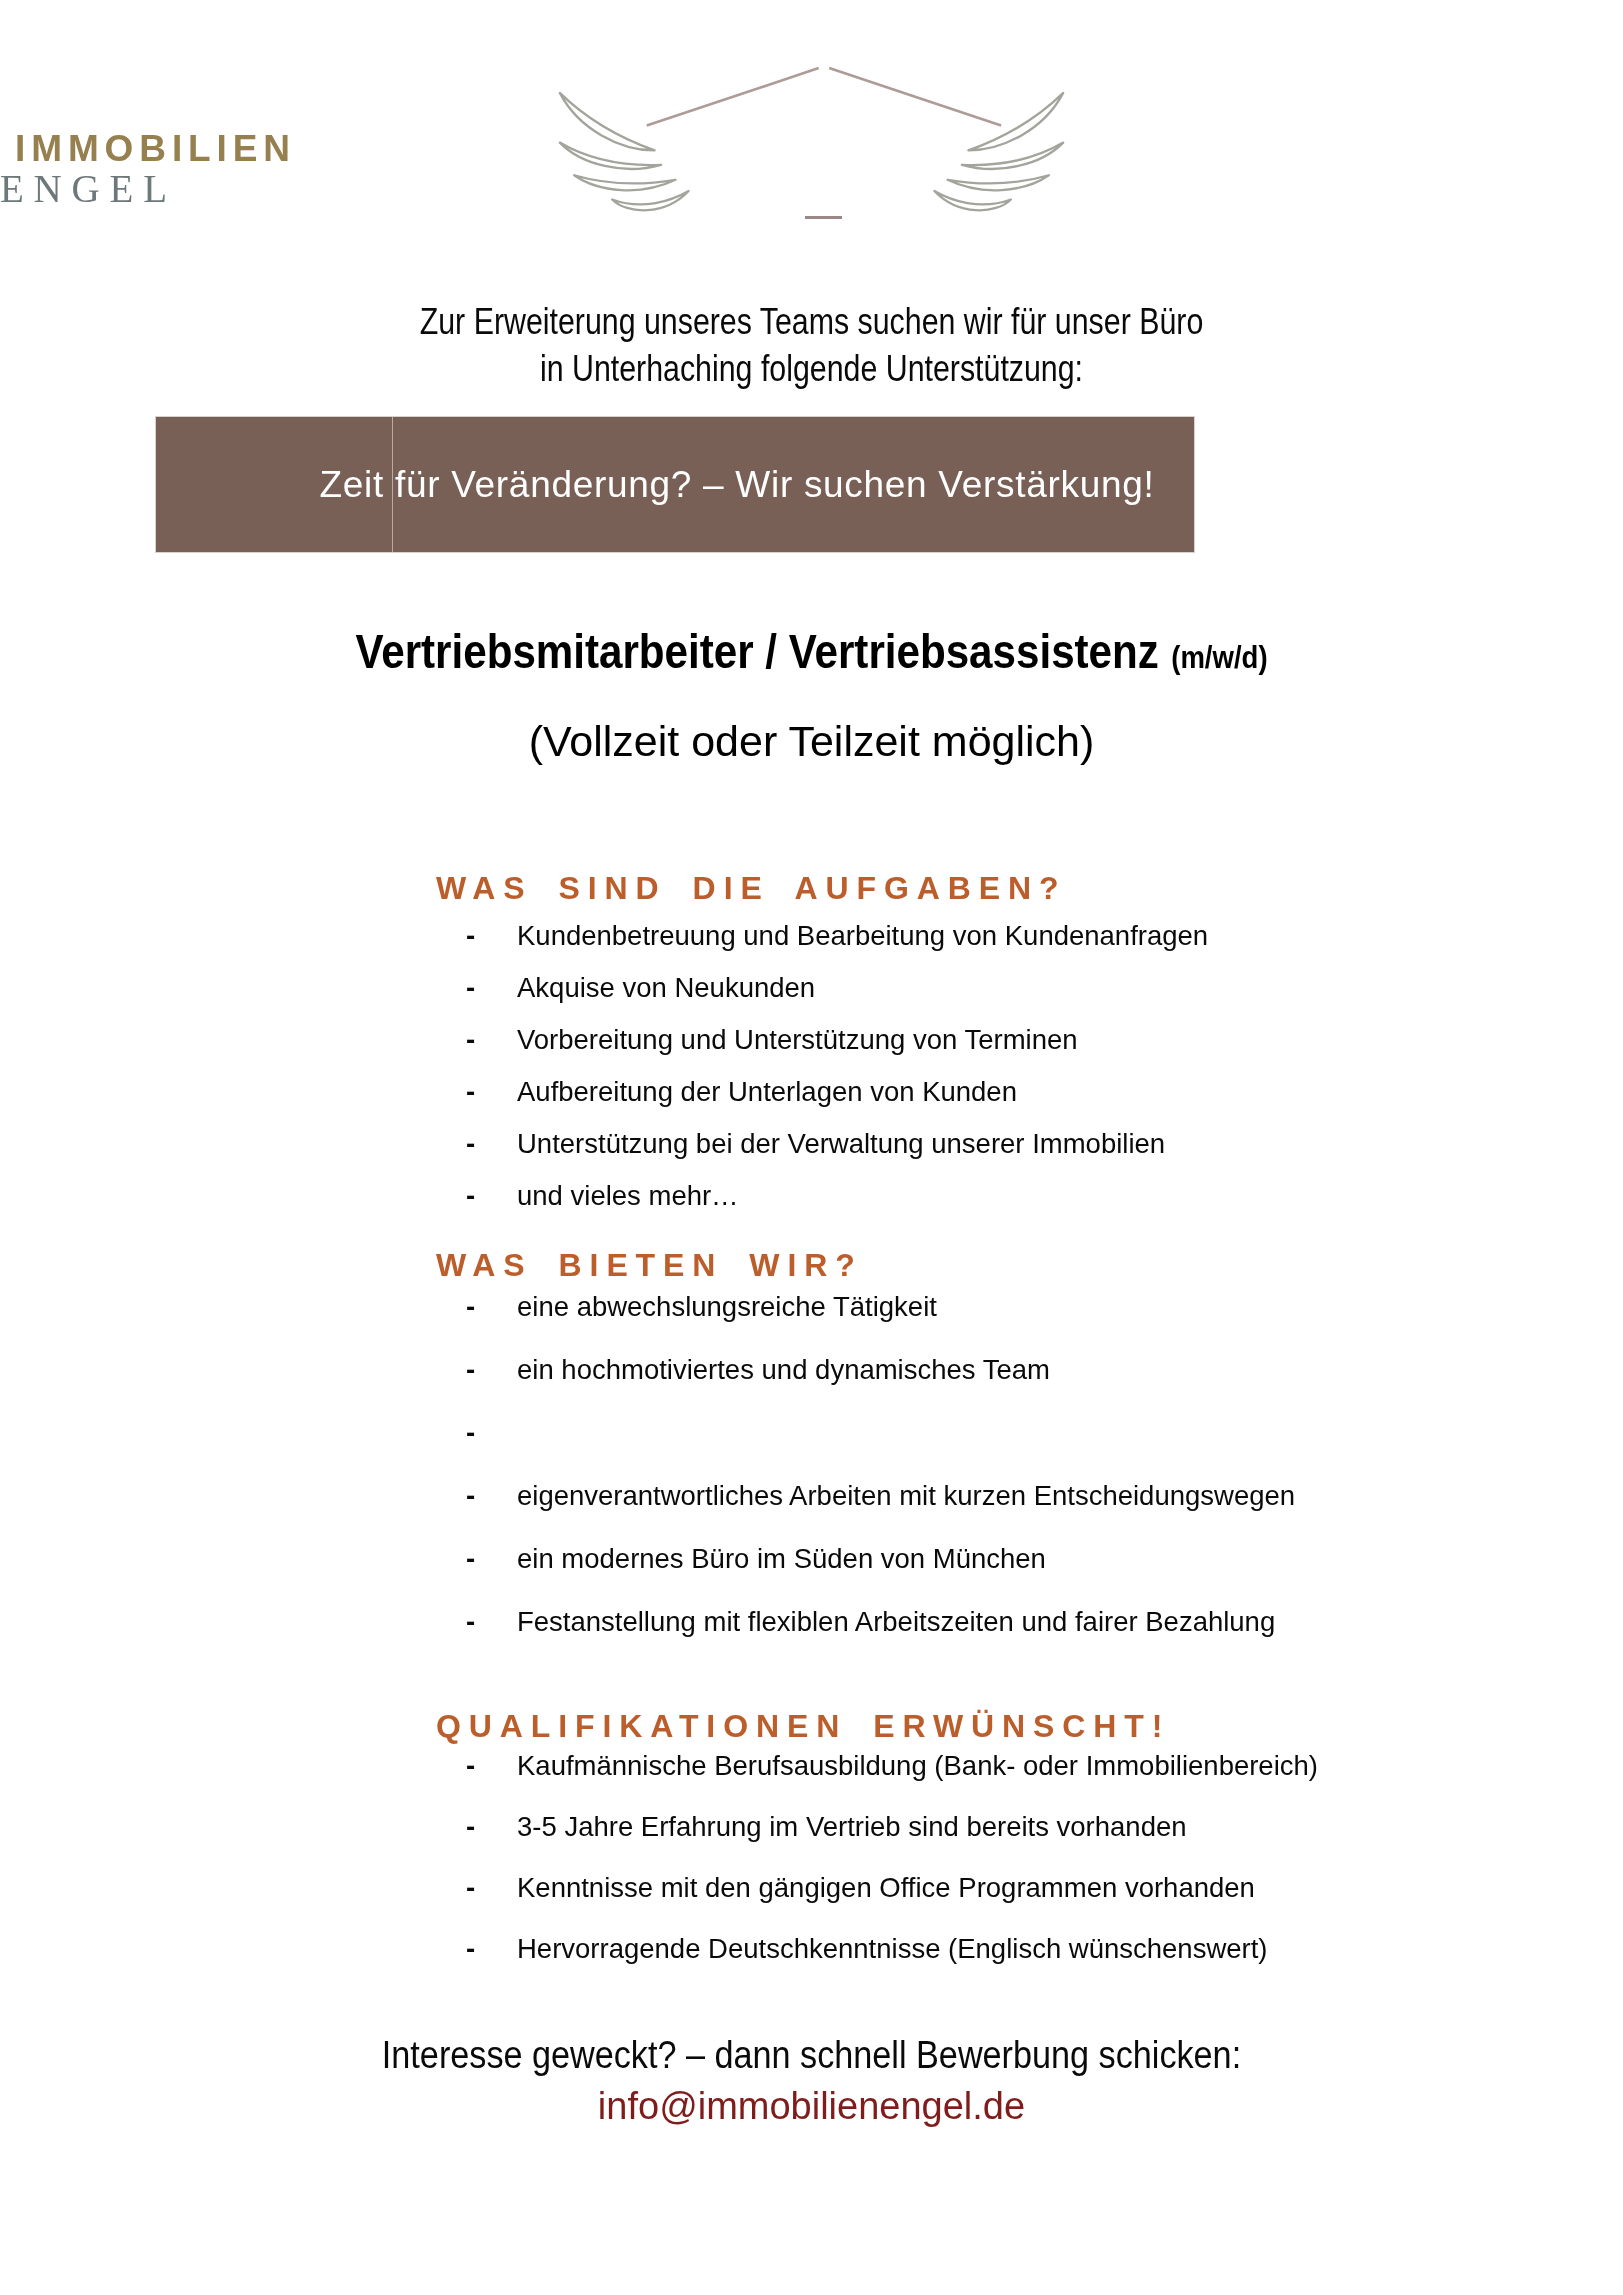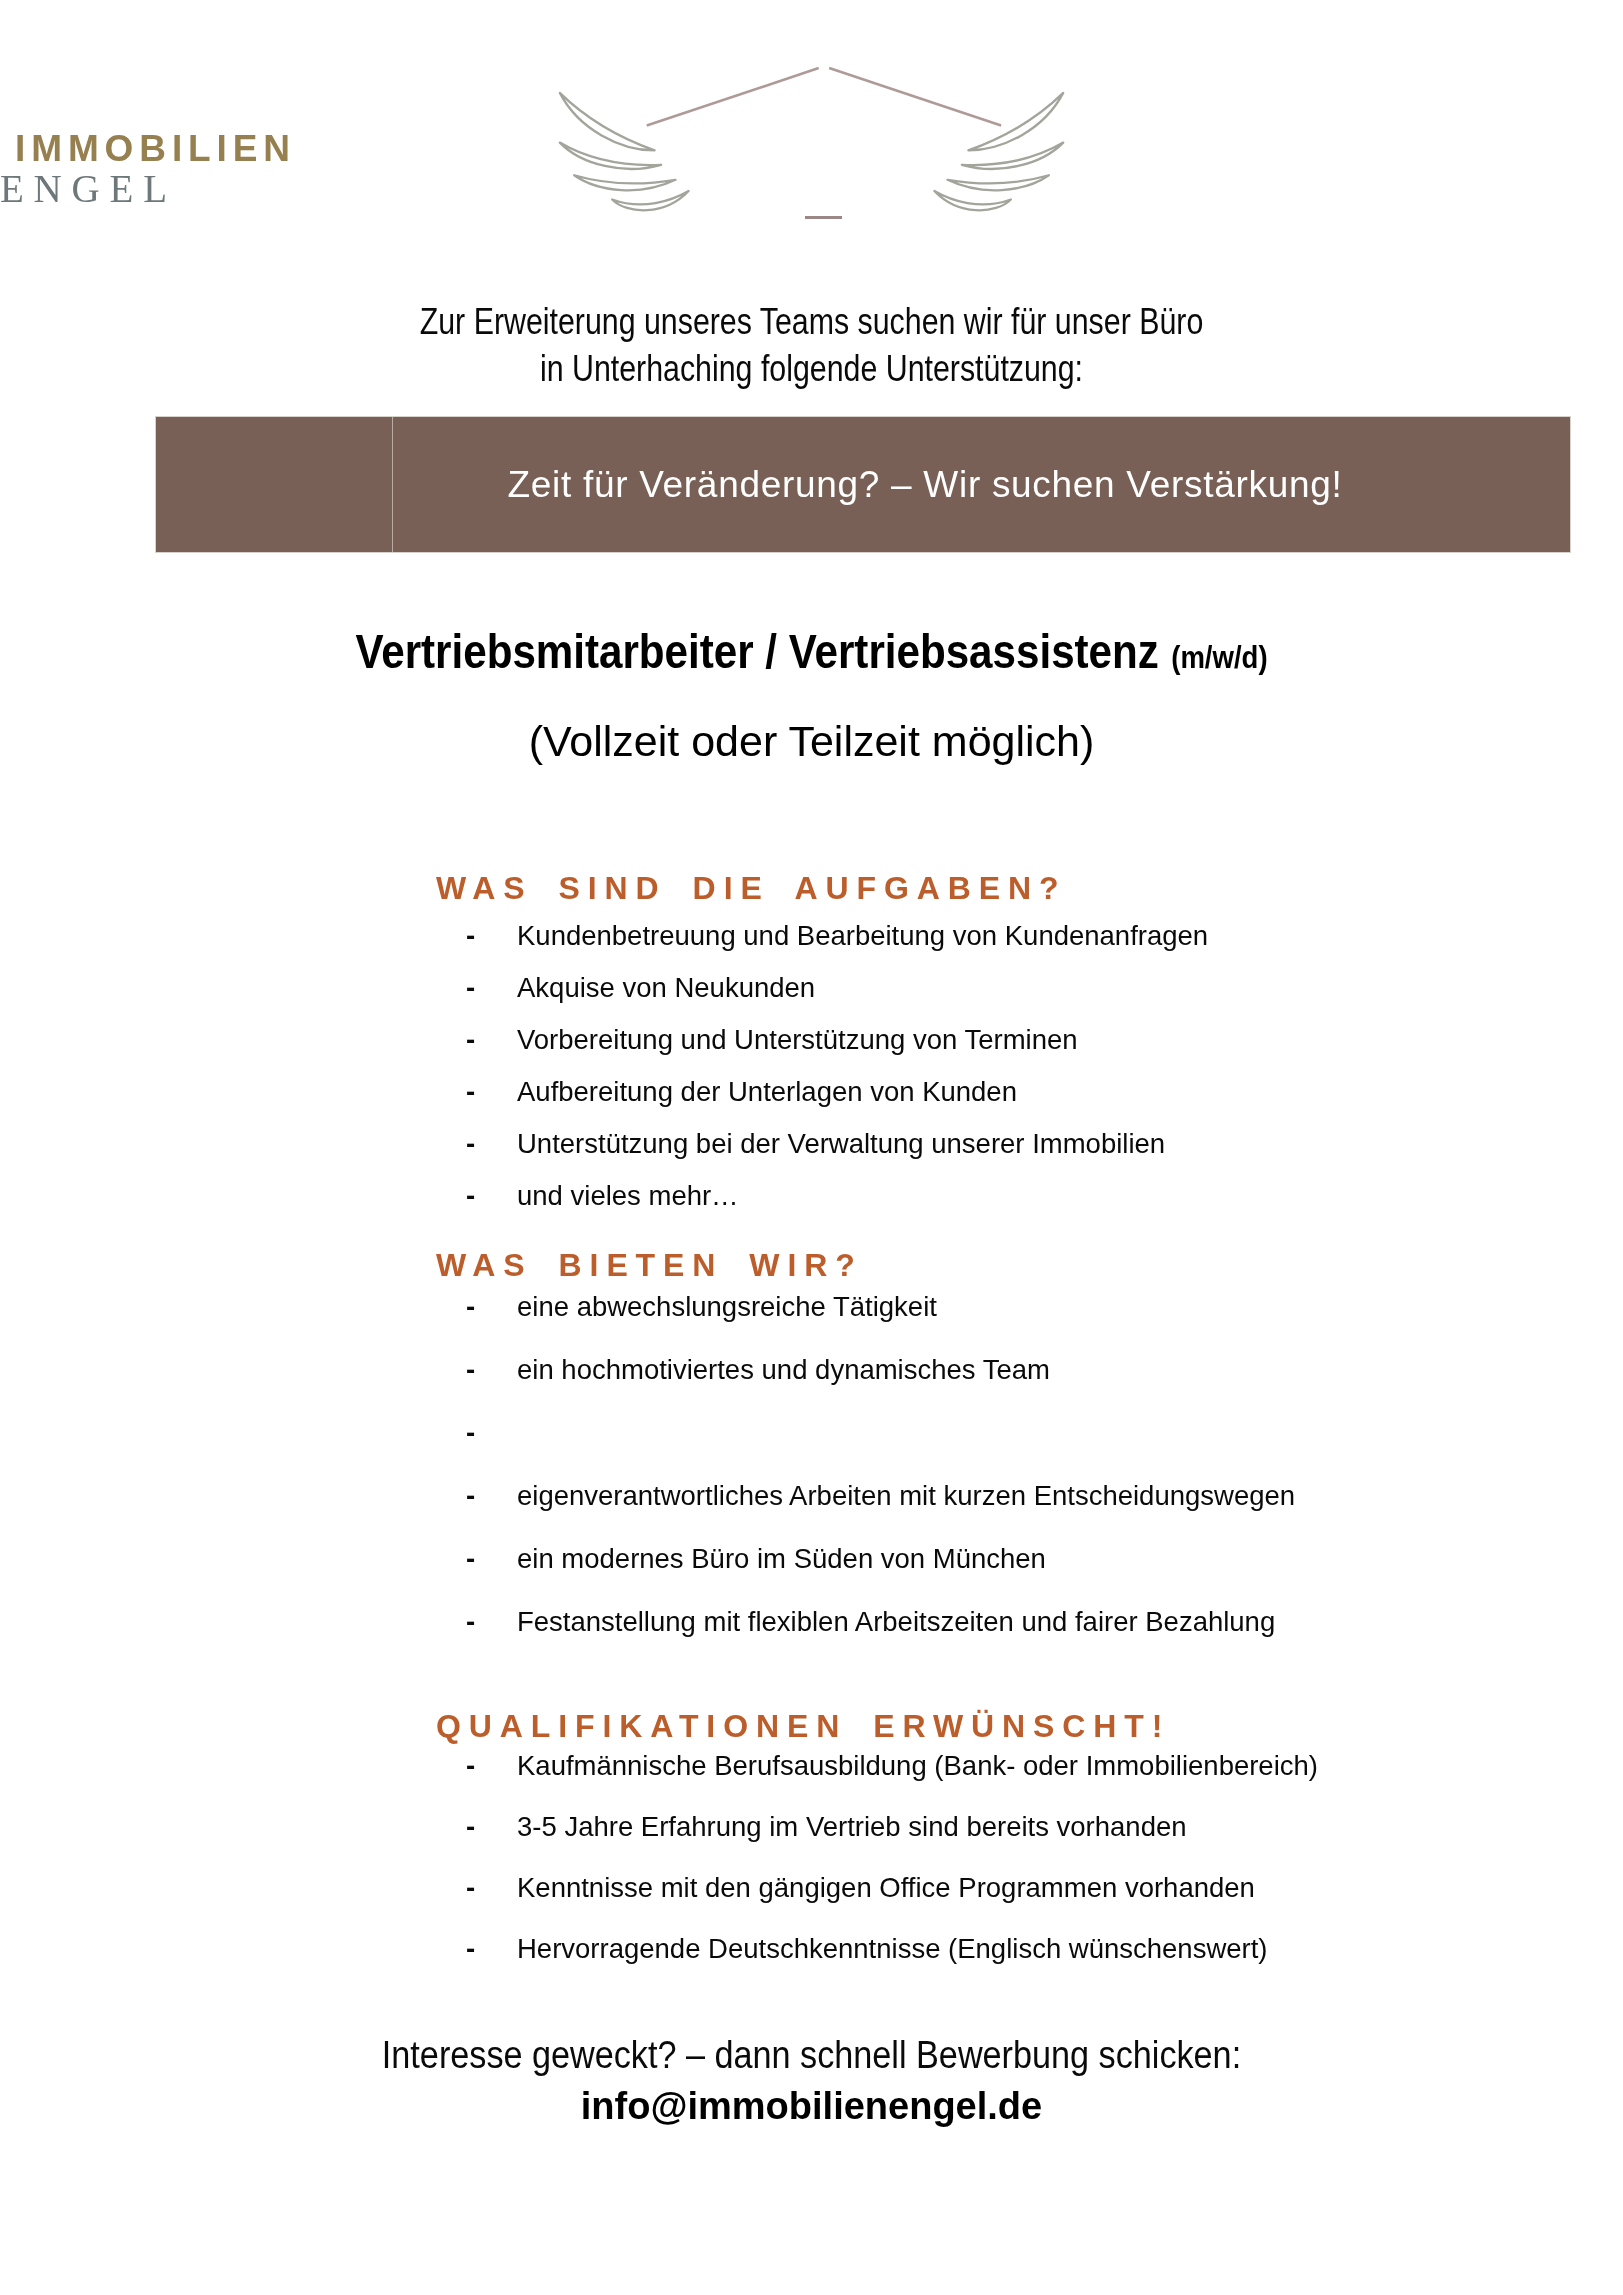--- a/index.html
+++ b/index.html
@@ -17,21 +17,21 @@
   #logo-line1{position:absolute;left:0;width:1623px;top:128px;text-align:left;
     font-size:37px;font-weight:bold;letter-spacing:5.9px;color:#96804F;white-space:nowrap;padding-left:15px;}
   #logo-line2{position:absolute;left:0;width:1623px;top:166px;
     font-family:"Liberation Serif",serif;font-size:39px;letter-spacing:9.8px;color:#6E787A;white-space:nowrap;}
   #logo-underline{position:absolute;left:805px;top:216px;width:37px;height:3.3px;background:#9B8886;}
 
   
   #intro{top:298px;font-size:37px;line-height:47px;color:#0a0a0a;}
 
   
-  #banner{position:absolute;left:155px;top:416px;width:1416px;height:137px;
+  #banner{position:absolute;left:155px;top:416px;width:1040px;height:137px;
     background:#786056;border:1.3px solid #D8D2CC;box-sizing:border-box;
     display:flex;align-items:center;justify-content:center;}
   #banner-divider{position:absolute;left:236px;top:0;bottom:0;width:1.3px;background:#CEC5BF;opacity:.75;}
   #banner-text{color:#ffffff;font-size:37px;letter-spacing:0.7px;white-space:nowrap;padding-left:124px;}
 
   
   #title{top:623px;font-weight:bold;}
   #title .main{font-size:49px;}
   #title .suffix{font-size:32px;margin-left:14.4px;}
   #subtitle{top:717px;font-size:43px;}
@@ -50,21 +50,21 @@
   .list-b .li{height:63px;}
   .list-c .li{height:61px;}
   #list-aufgaben{top:910px;}
   #list-bieten{top:1275px;}
   #list-quali{top:1735px;}
   .marker{width:51px;font-weight:bold;}
 
   
   #footer-line1{top:2034px;font-size:38px;color:#0a0a0a;}
   #footer-line2{top:2085px;font-size:38px;}
-  #footer-email{color:#000000;text-decoration:none;font-weight:bold;}
+  #footer-email{color:#7f1d1d;text-decoration:none;}
 </style>
 </head>
 <body>
 
 <div id="page">
 
   <svg id="logo-svg" viewBox="0 0 800 380">
 
     <g stroke="#AE9B97" stroke-width="4" fill="none">
       <path d="M 148 132 L 411 44"></path>

